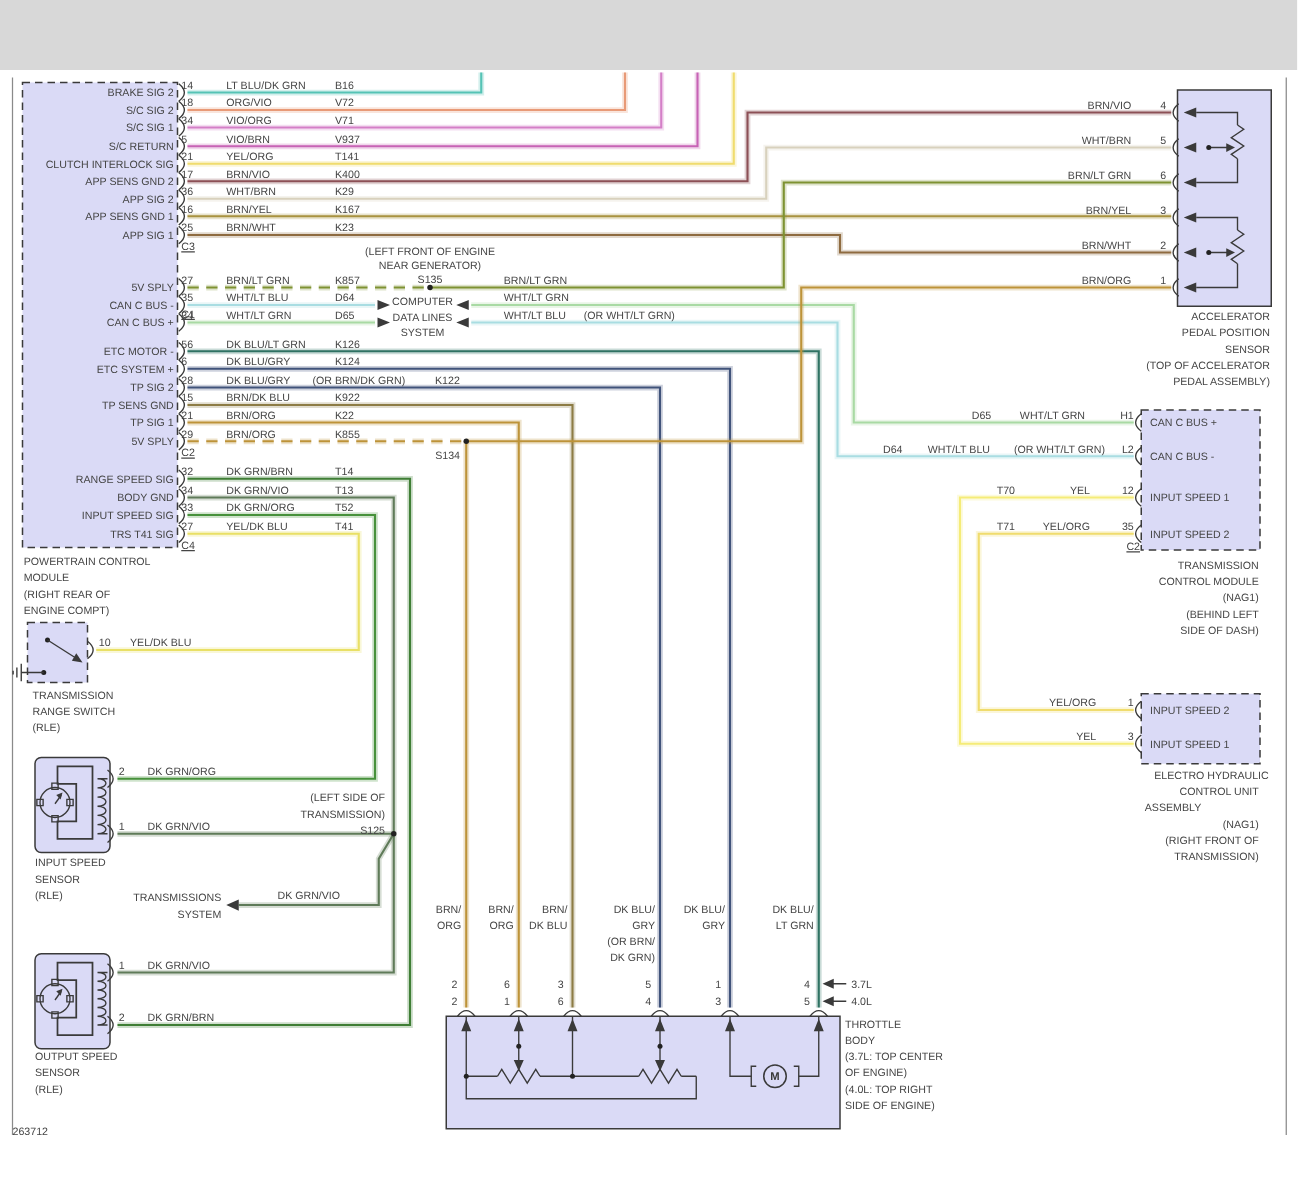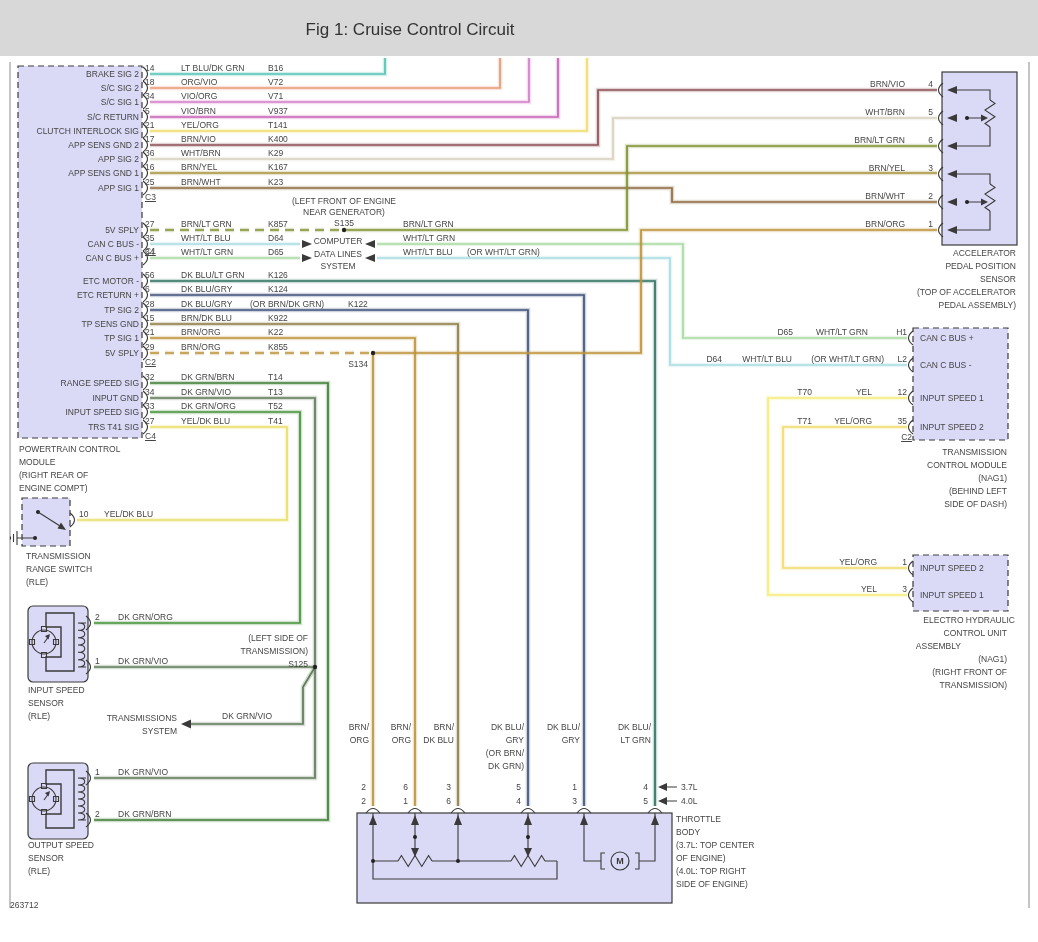--- a/index.html
+++ b/index.html
@@ -184,21 +184,20 @@
     <circle class="dot" cx="458" cy="861" r="2"></circle>
     <circle class="cbox" cx="620" cy="861" r="9"></circle>
     <path class="ink" d="M605,853 H601 V869 H605 M635,853 H639 V869 H635"></path>
   </g>
 
   <path class="ink" d="M661,787 H677 M661,801 H677"></path>
   <path class="ah" d="M658,787 L667,783 L667,791 Z M658,801 L667,797 L667,805 Z"></path>
 </svg>
 
 <div class="hdr"></div>
-<div class="title">Fig 1: Cruise Control Circuit</div>
 
 <div class="t ra" style="left:139px;top:69px">BRAKE SIG 2</div>
 <div class="t" style="left:145px;top:63px">14</div>
 <div class="t" style="left:181px;top:63px">LT BLU/DK GRN</div>
 <div class="t" style="left:268px;top:63px">B16</div>
 <div class="t ra" style="left:139px;top:83px">S/C SIG 2</div>
 <div class="t" style="left:145px;top:77px">18</div>
 <div class="t" style="left:181px;top:77px">ORG/VIO</div>
 <div class="t" style="left:268px;top:77px">V72</div>
 <div class="t ra" style="left:139px;top:97px">S/C SIG 1</div>
@@ -240,21 +239,21 @@
 <div class="t" style="left:268px;top:233px">D64</div>
 <div class="t ra" style="left:139px;top:253px">CAN C BUS +</div>
 <div class="t" style="left:145px;top:247px">34</div>
 <div class="t" style="left:181px;top:247px">WHT/LT GRN</div>
 <div class="t" style="left:268px;top:247px">D65</div>
 <div class="t u" style="left:145px;top:246px">C1</div>
 <div class="t ra" style="left:139px;top:276px">ETC MOTOR -</div>
 <div class="t" style="left:145px;top:270px">56</div>
 <div class="t" style="left:181px;top:270px">DK BLU/LT GRN</div>
 <div class="t" style="left:268px;top:270px">K126</div>
-<div class="t ra" style="left:139px;top:290px">ETC RETURN +</div>
+<div class="t ra" style="left:139px;top:290px">ETC SYSTEM +</div>
 <div class="t" style="left:145px;top:284px">6</div>
 <div class="t" style="left:181px;top:284px">DK BLU/GRY</div>
 <div class="t" style="left:268px;top:284px">K124</div>
 <div class="t ra" style="left:139px;top:305px">TP SIG 2</div>
 <div class="t" style="left:145px;top:299px">28</div>
 <div class="t" style="left:181px;top:299px">DK BLU/GRY</div>
 <div class="t" style="left:250px;top:299px">(OR BRN/DK GRN)</div>
 <div class="t" style="left:348px;top:299px">K122</div>
 <div class="t ra" style="left:139px;top:319px">TP SENS GND</div>
 <div class="t" style="left:145px;top:313px">15</div>
@@ -266,21 +265,21 @@
 <div class="t" style="left:268px;top:327px">K22</div>
 <div class="t ra" style="left:139px;top:348px">5V SPLY</div>
 <div class="t" style="left:145px;top:342px">29</div>
 <div class="t" style="left:181px;top:342px">BRN/ORG</div>
 <div class="t" style="left:268px;top:342px">K855</div>
 <div class="t u" style="left:145px;top:357px">C2</div>
 <div class="t ra" style="left:139px;top:378px">RANGE SPEED SIG</div>
 <div class="t" style="left:145px;top:372px">32</div>
 <div class="t" style="left:181px;top:372px">DK GRN/BRN</div>
 <div class="t" style="left:268px;top:372px">T14</div>
-<div class="t ra" style="left:139px;top:393px">INPUT GND</div>
+<div class="t ra" style="left:139px;top:393px">BODY GND</div>
 <div class="t" style="left:145px;top:387px">34</div>
 <div class="t" style="left:181px;top:387px">DK GRN/VIO</div>
 <div class="t" style="left:268px;top:387px">T13</div>
 <div class="t ra" style="left:139px;top:407px">INPUT SPEED SIG</div>
 <div class="t" style="left:145px;top:401px">33</div>
 <div class="t" style="left:181px;top:401px">DK GRN/ORG</div>
 <div class="t" style="left:268px;top:401px">T52</div>
 <div class="t ra" style="left:139px;top:422px">TRS T41 SIG</div>
 <div class="t" style="left:145px;top:416px">27</div>
 <div class="t" style="left:181px;top:416px">YEL/DK BLU</div>

